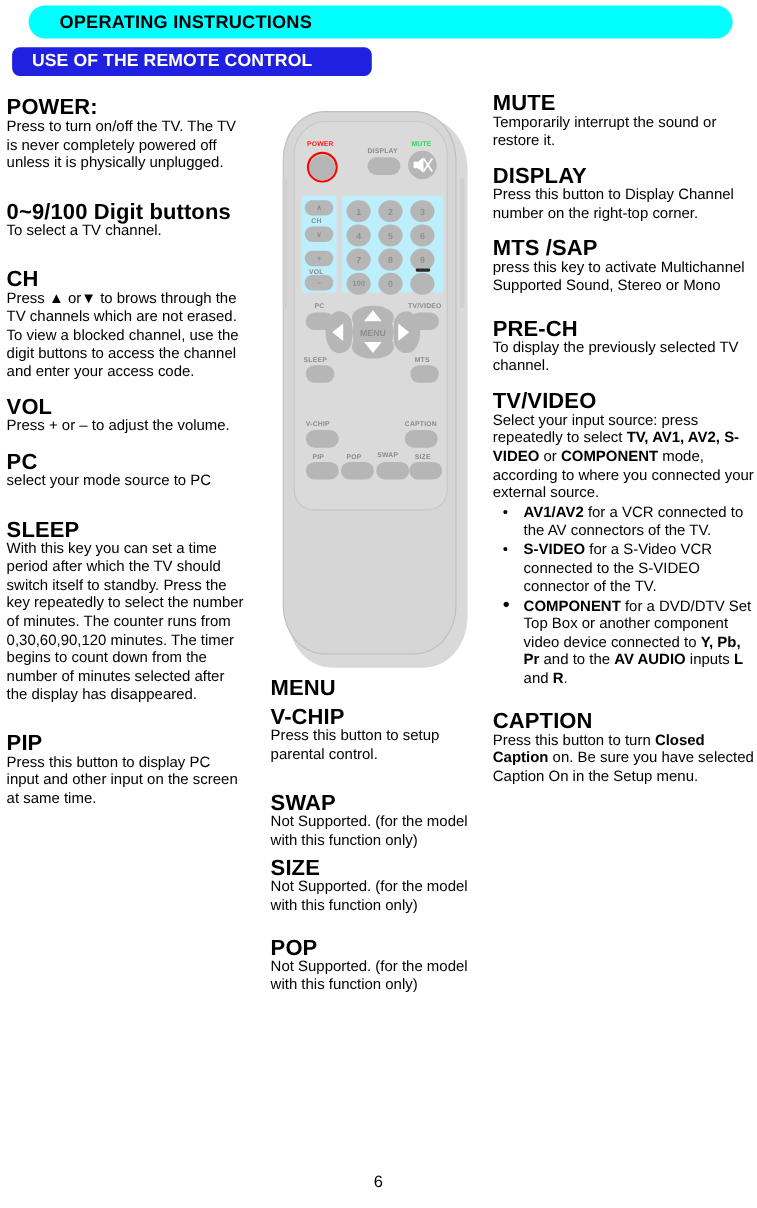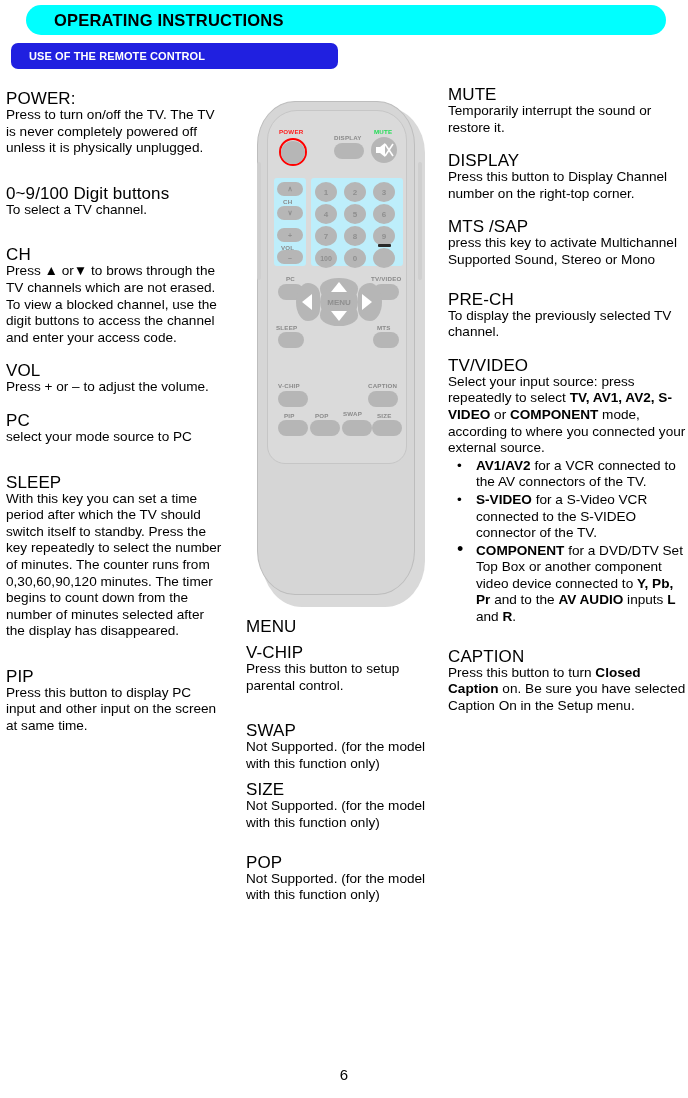--- a/index.html
+++ b/index.html
@@ -32,40 +32,40 @@
   }
   .banner-sub {
     position: absolute;
     left: 11px; top: 43px;
     width: 327px; height: 26px;
     background: #2020E0;
     border-radius: 7px;
     display: flex; align-items: center;
   }
   .banner-sub-text {
-    font-size: 11px;
+    font-size: 16px;
     font-weight: bold;
     color: #ffffff;
     margin-left: 18px;
     letter-spacing: .1px;
   }
 
   
   .col {
     position: absolute;
     font-size: 13.6px;
     line-height: 16.6px;
   }
   .col-left  { left: 6px;   top: 90px;  width: 218px; }
   .col-mid   { left: 246px; top: 618px; width: 205px; }
   .col-right { left: 448px; top: 86px;  width: 238px; }
 
   h3.term {
-    font-size: 17px;
-    font-weight: normal;
+    font-size: 20px;
+    font-weight: bold;
     margin: 0;
     line-height: 17px;
     letter-spacing: .1px;
   }
   p.body {
     margin: 0;
     font-size: 13.6px;
     line-height: 16.6px;
   }
   .gap-s  { height: 9px; }

